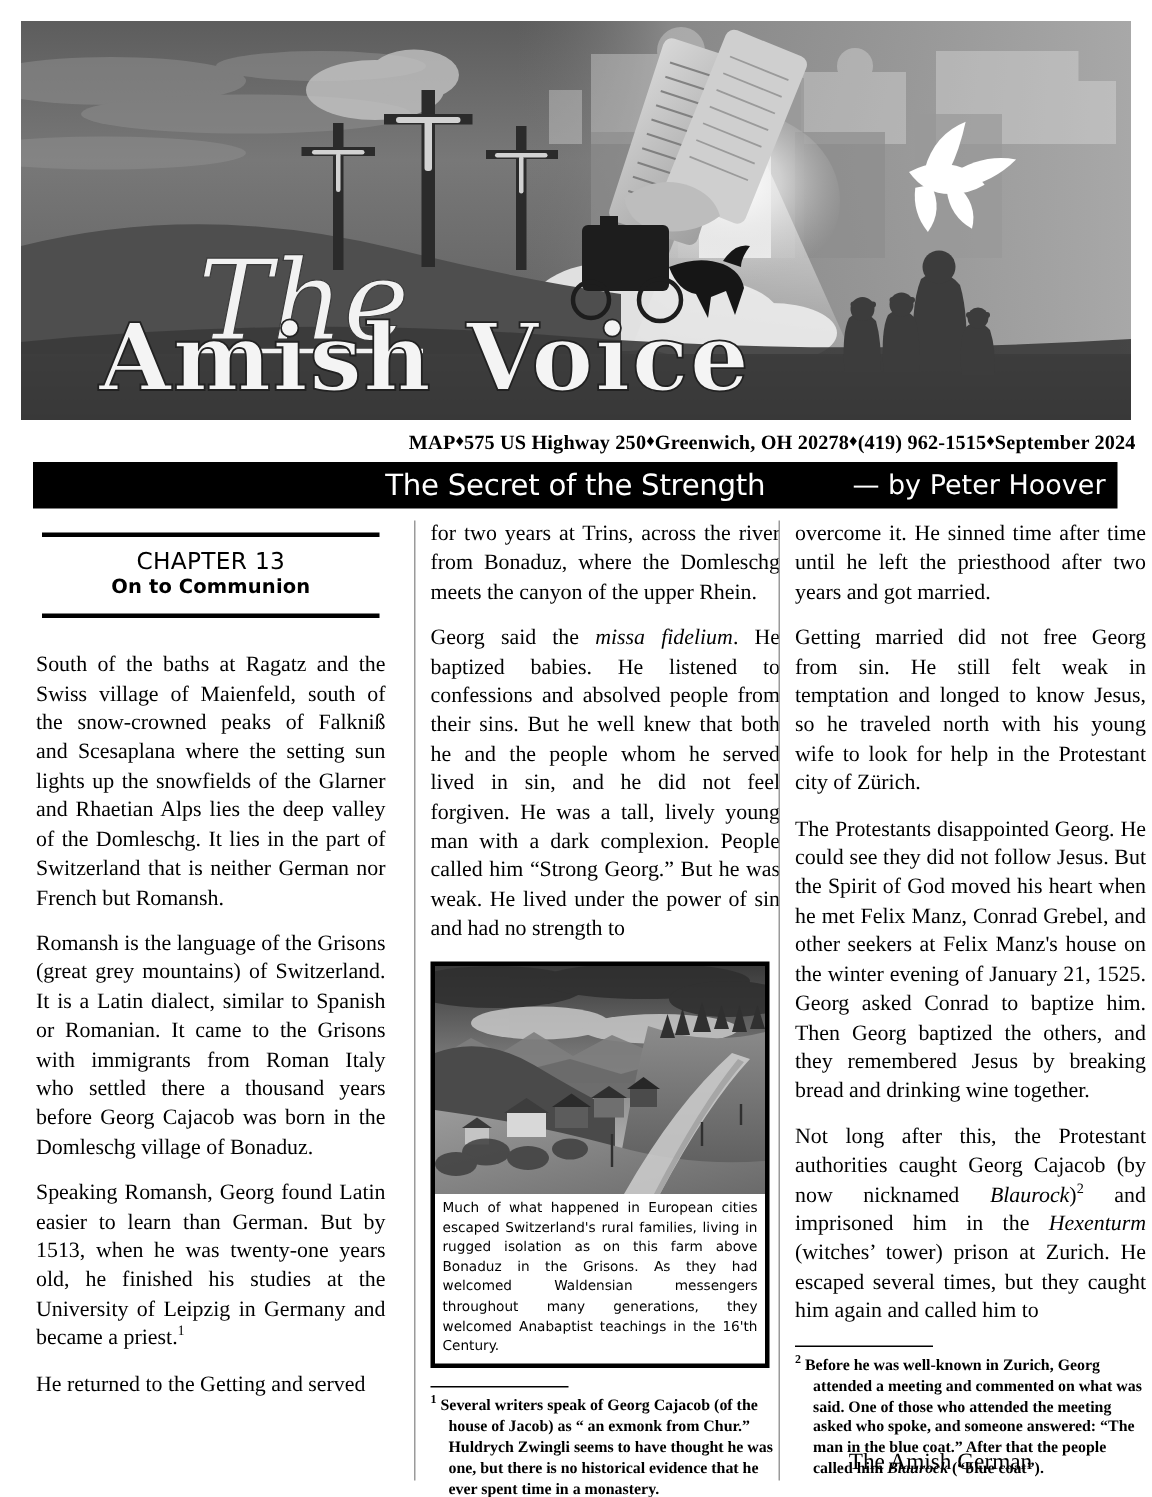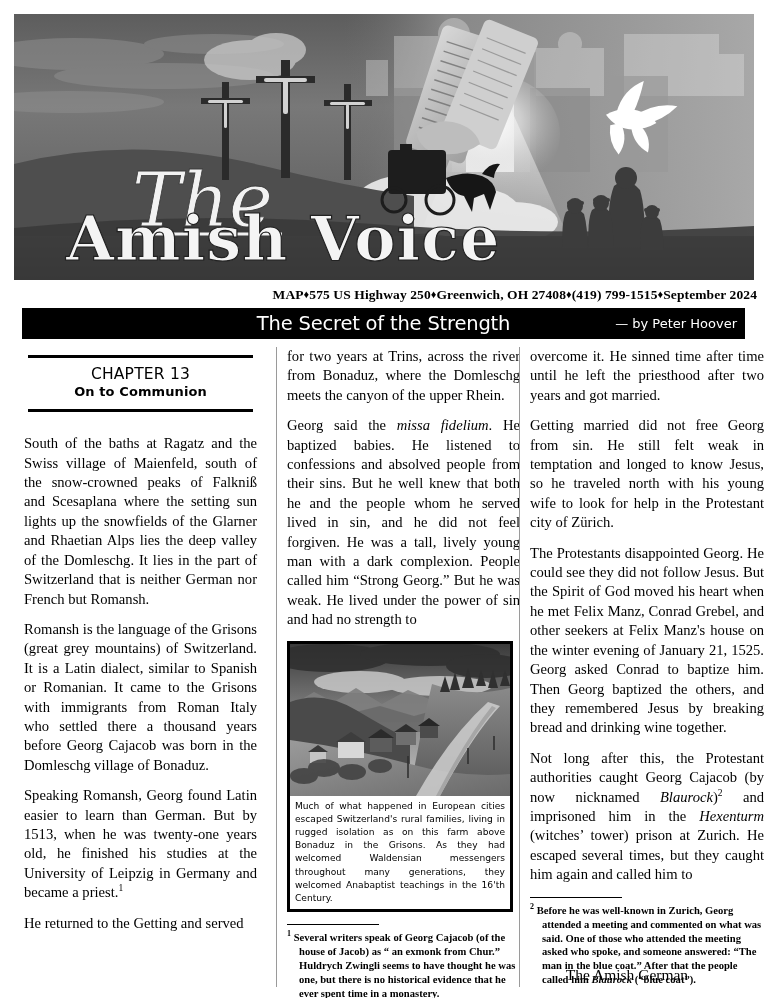--- a/index.html
+++ b/index.html
@@ -79,21 +79,21 @@
     text-align: center;
     font-family: "DejaVu Sans", sans-serif;
     font-weight: normal;
     font-size: 19.5px;
     letter-spacing: -0.2px;
   }
   .titlebar .tb-byline {
     position: relative;
     z-index: 2;
     font-family: "DejaVu Sans", sans-serif;
-    font-size: 13px;
+    font-size: 18px;
     font-weight: normal;
   }
 
   
   .cols {
     position: absolute;
     left: 14px;
     top: 347px;
     width: 740px;
     height: 640px;
@@ -374,23 +374,23 @@
         <text x="52" y="246" font-family="'DejaVu Serif', serif" font-size="62" font-weight="bold" fill="#f4f4f4" stroke="#222" stroke-width="1.2" letter-spacing="1">Amish Voice</text>
       </g>
     </svg>
   </div>
 
   <div class="infoline">
     <span>MAP</span>
     <span class="dia">♦</span>
     <span>575 US Highway 250</span>
     <span class="dia">♦</span>
-    <span>Greenwich, OH 27408</span>
+    <span>Greenwich, OH 20278</span>
     <span class="dia">♦</span>
-    <span>(419) 799-1515</span>
+    <span>(419) 962-1515</span>
     <span class="dia">♦</span>
     <span>September 2024</span>
   </div>
 
   <div class="titlebar">
     <span class="tb-title">The Secret of the Strength</span>
     <span class="tb-byline">— by Peter Hoover</span>
   </div>
 
   <div class="cols">

